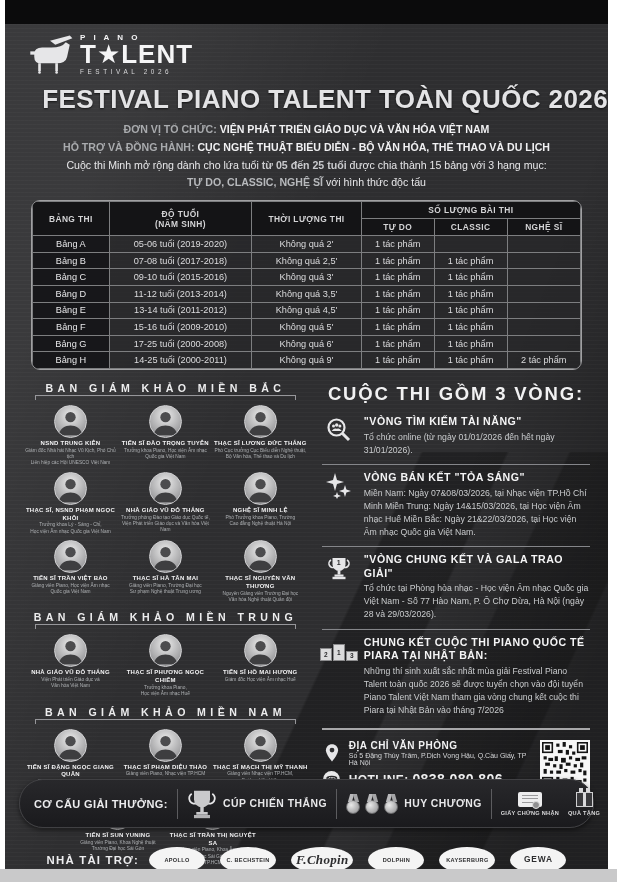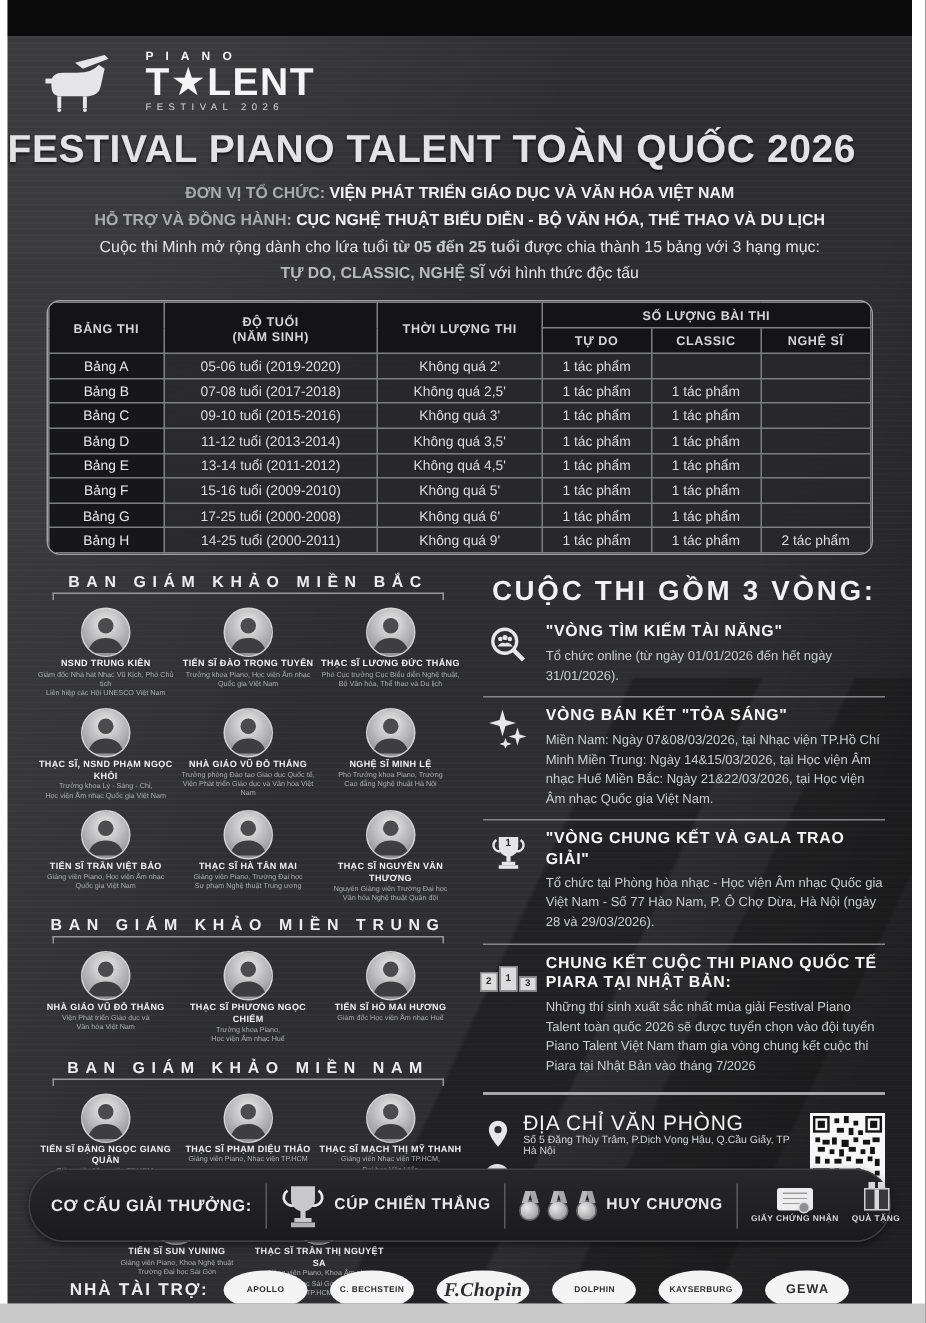--- a/index.html
+++ b/index.html
@@ -15,30 +15,30 @@
       repeating-linear-gradient(0deg, rgba(255,255,255,.022) 0 1px, rgba(0,0,0,0) 1px 4px);
     overflow:hidden}
   .poster::after{content:"";position:absolute;right:0;top:52%;width:70%;height:48%;pointer-events:none;
     background:linear-gradient(115deg, transparent 38%, rgba(0,0,0,.28) 38.5%, rgba(0,0,0,.28) 52%,
       transparent 52.5%, transparent 62%, rgba(0,0,0,.22) 62.5%, rgba(0,0,0,.22) 78%, transparent 78.5%)}
   .topbar{height:24px;background:#0b0b0c}
   .sec{position:relative;z-index:2}
 
   
   .header{display:flex;justify-content:space-between;align-items:flex-start;padding:10px 24px 0}
-  .logo{display:flex;align-items:center;gap:22px;color:#f5f5f6}
+  .logo{display:flex;align-items:flex-start;gap:5px;color:#f5f5f6}
   .logo svg{display:block}
   .logo-text{line-height:1}
   .piano-line{font-size:8px;font-weight:bold;letter-spacing:3px}
   .talent{font-size:26px;font-weight:bold;letter-spacing:1px;line-height:.95}
   .festival{font-size:6.4px;letter-spacing:3.6px;margin-top:2px;color:#d9d9db}
   .org{margin-top:14px;text-align:right;font-weight:bold;font-size:11.6px;line-height:1.4;color:#f4f4f5}
 
   
-  .title{margin-top:9px;text-align:left;font-weight:bold;font-size:26px;letter-spacing:.4px;
+  .title{margin-top:9px;text-align:right;font-weight:bold;font-size:26px;letter-spacing:.4px;
          color:#e3e3e5;text-shadow:0 1px 2px rgba(0,0,0,.65);white-space:nowrap}
   .intro{margin-top:6px;text-align:center}
   .intro .l{font-size:10.6px;line-height:1.68}
   .lab{color:#a9abae;font-weight:bold}
   .val{color:#f1f1f3;font-weight:bold}
   .l3{font-size:11px;color:#e7e7e9}
   .l3 .bd{font-weight:bold;color:#c9cacd}
   .l4 .cap{font-weight:bold;color:#b7b9bc}
 
   
@@ -75,21 +75,21 @@
   .podium div{width:10px;background:#dcdcdd;color:#2b2b2d;font-size:6.5px;font-weight:bold;
               display:flex;align-items:center;justify-content:center;border:1px solid #8b8b8d}
   .podium .p2{height:11px}.podium .p1{height:15px}.podium .p3{height:8px}
 
   .contact{margin-top:4px;border-top:2px solid #a7a7a9;border-bottom:2px solid #a7a7a9;
            padding:7px 0 6px;display:flex;justify-content:space-between;align-items:center;gap:6px}
   .crow{display:flex;align-items:center;gap:7px;margin:3px 0}
   .cicon{width:20px;height:20px;flex:none;display:flex;align-items:center;justify-content:center}
   .phone-circle{width:17px;height:17px;border-radius:50%;background:#e9e9ea;color:#2a2a2c;
                 display:flex;align-items:center;justify-content:center;font-size:10px}
-  .ctitle{font-size:14px;font-weight:normal;letter-spacing:.5px;color:#f2f2f3}
+  .ctitle{font-size:10px;font-weight:bold;letter-spacing:.5px;color:#f2f2f3}
   .caddr{font-size:7px;color:#d5d6d8;margin-top:1px}
   .hotline{font-size:12px;font-weight:bold;letter-spacing:.4px;color:#f2f2f3}
   .hotnum{font-size:14px}
   .qr{width:46px;height:46px;background:#f7f7f7;padding:2px;flex:none}
   .qr svg{display:block;width:100%;height:100%}
 
   
   .prize-bar{margin:6px 14px 0;height:47px;border-radius:24px;border:1px solid #404043;
     background:linear-gradient(180deg,#28282b,#1a1a1d);display:flex;align-items:center;
     padding:0 14px;gap:9px;box-shadow:0 2px 5px rgba(0,0,0,.5)}

